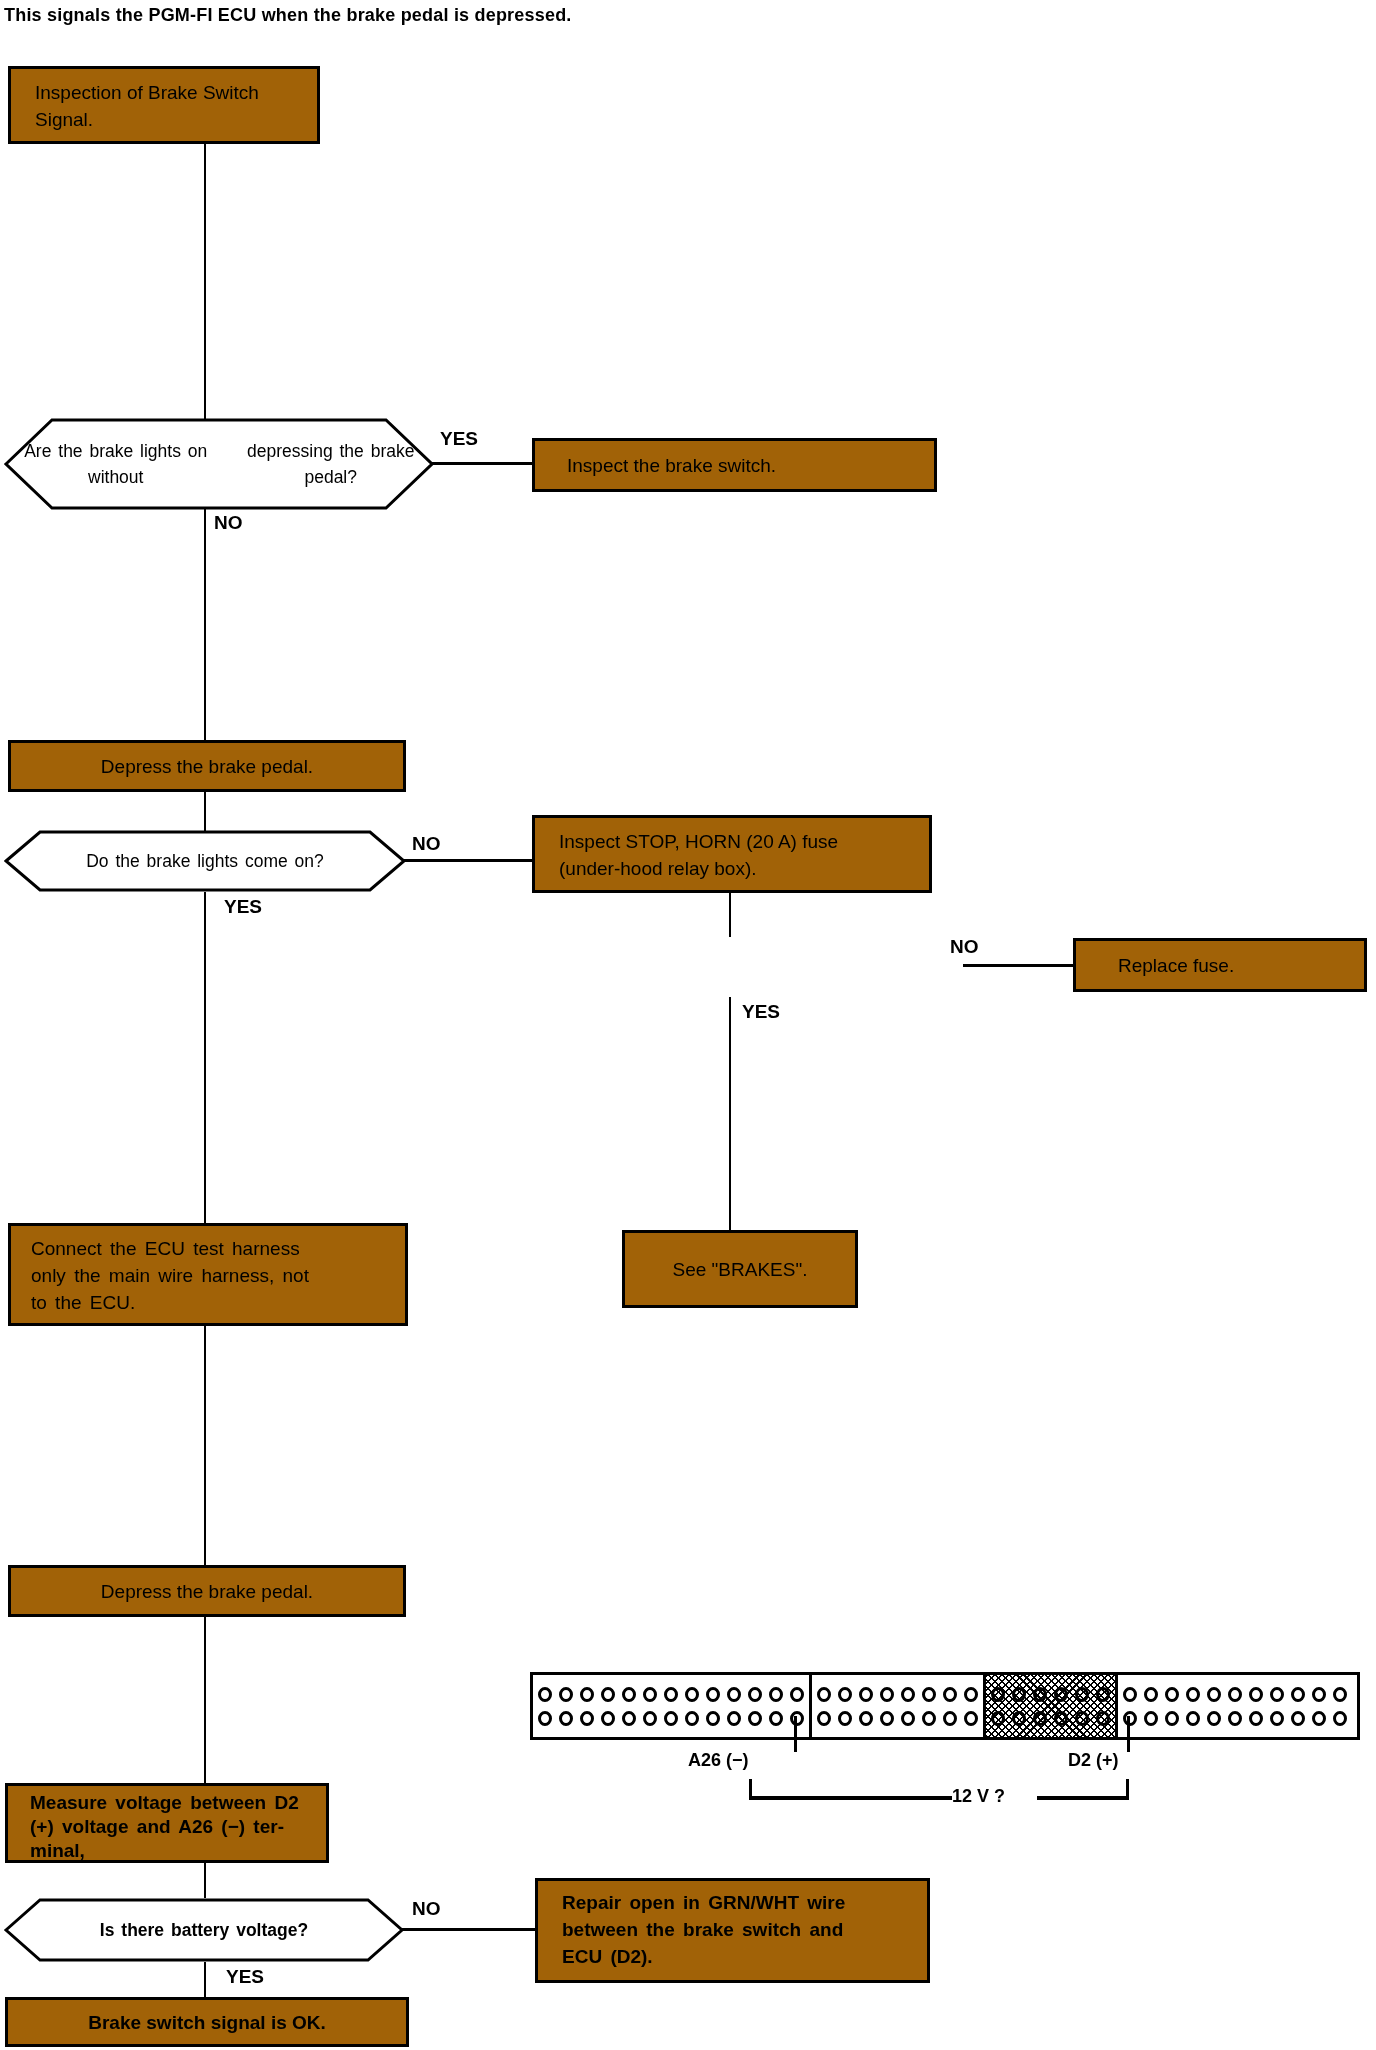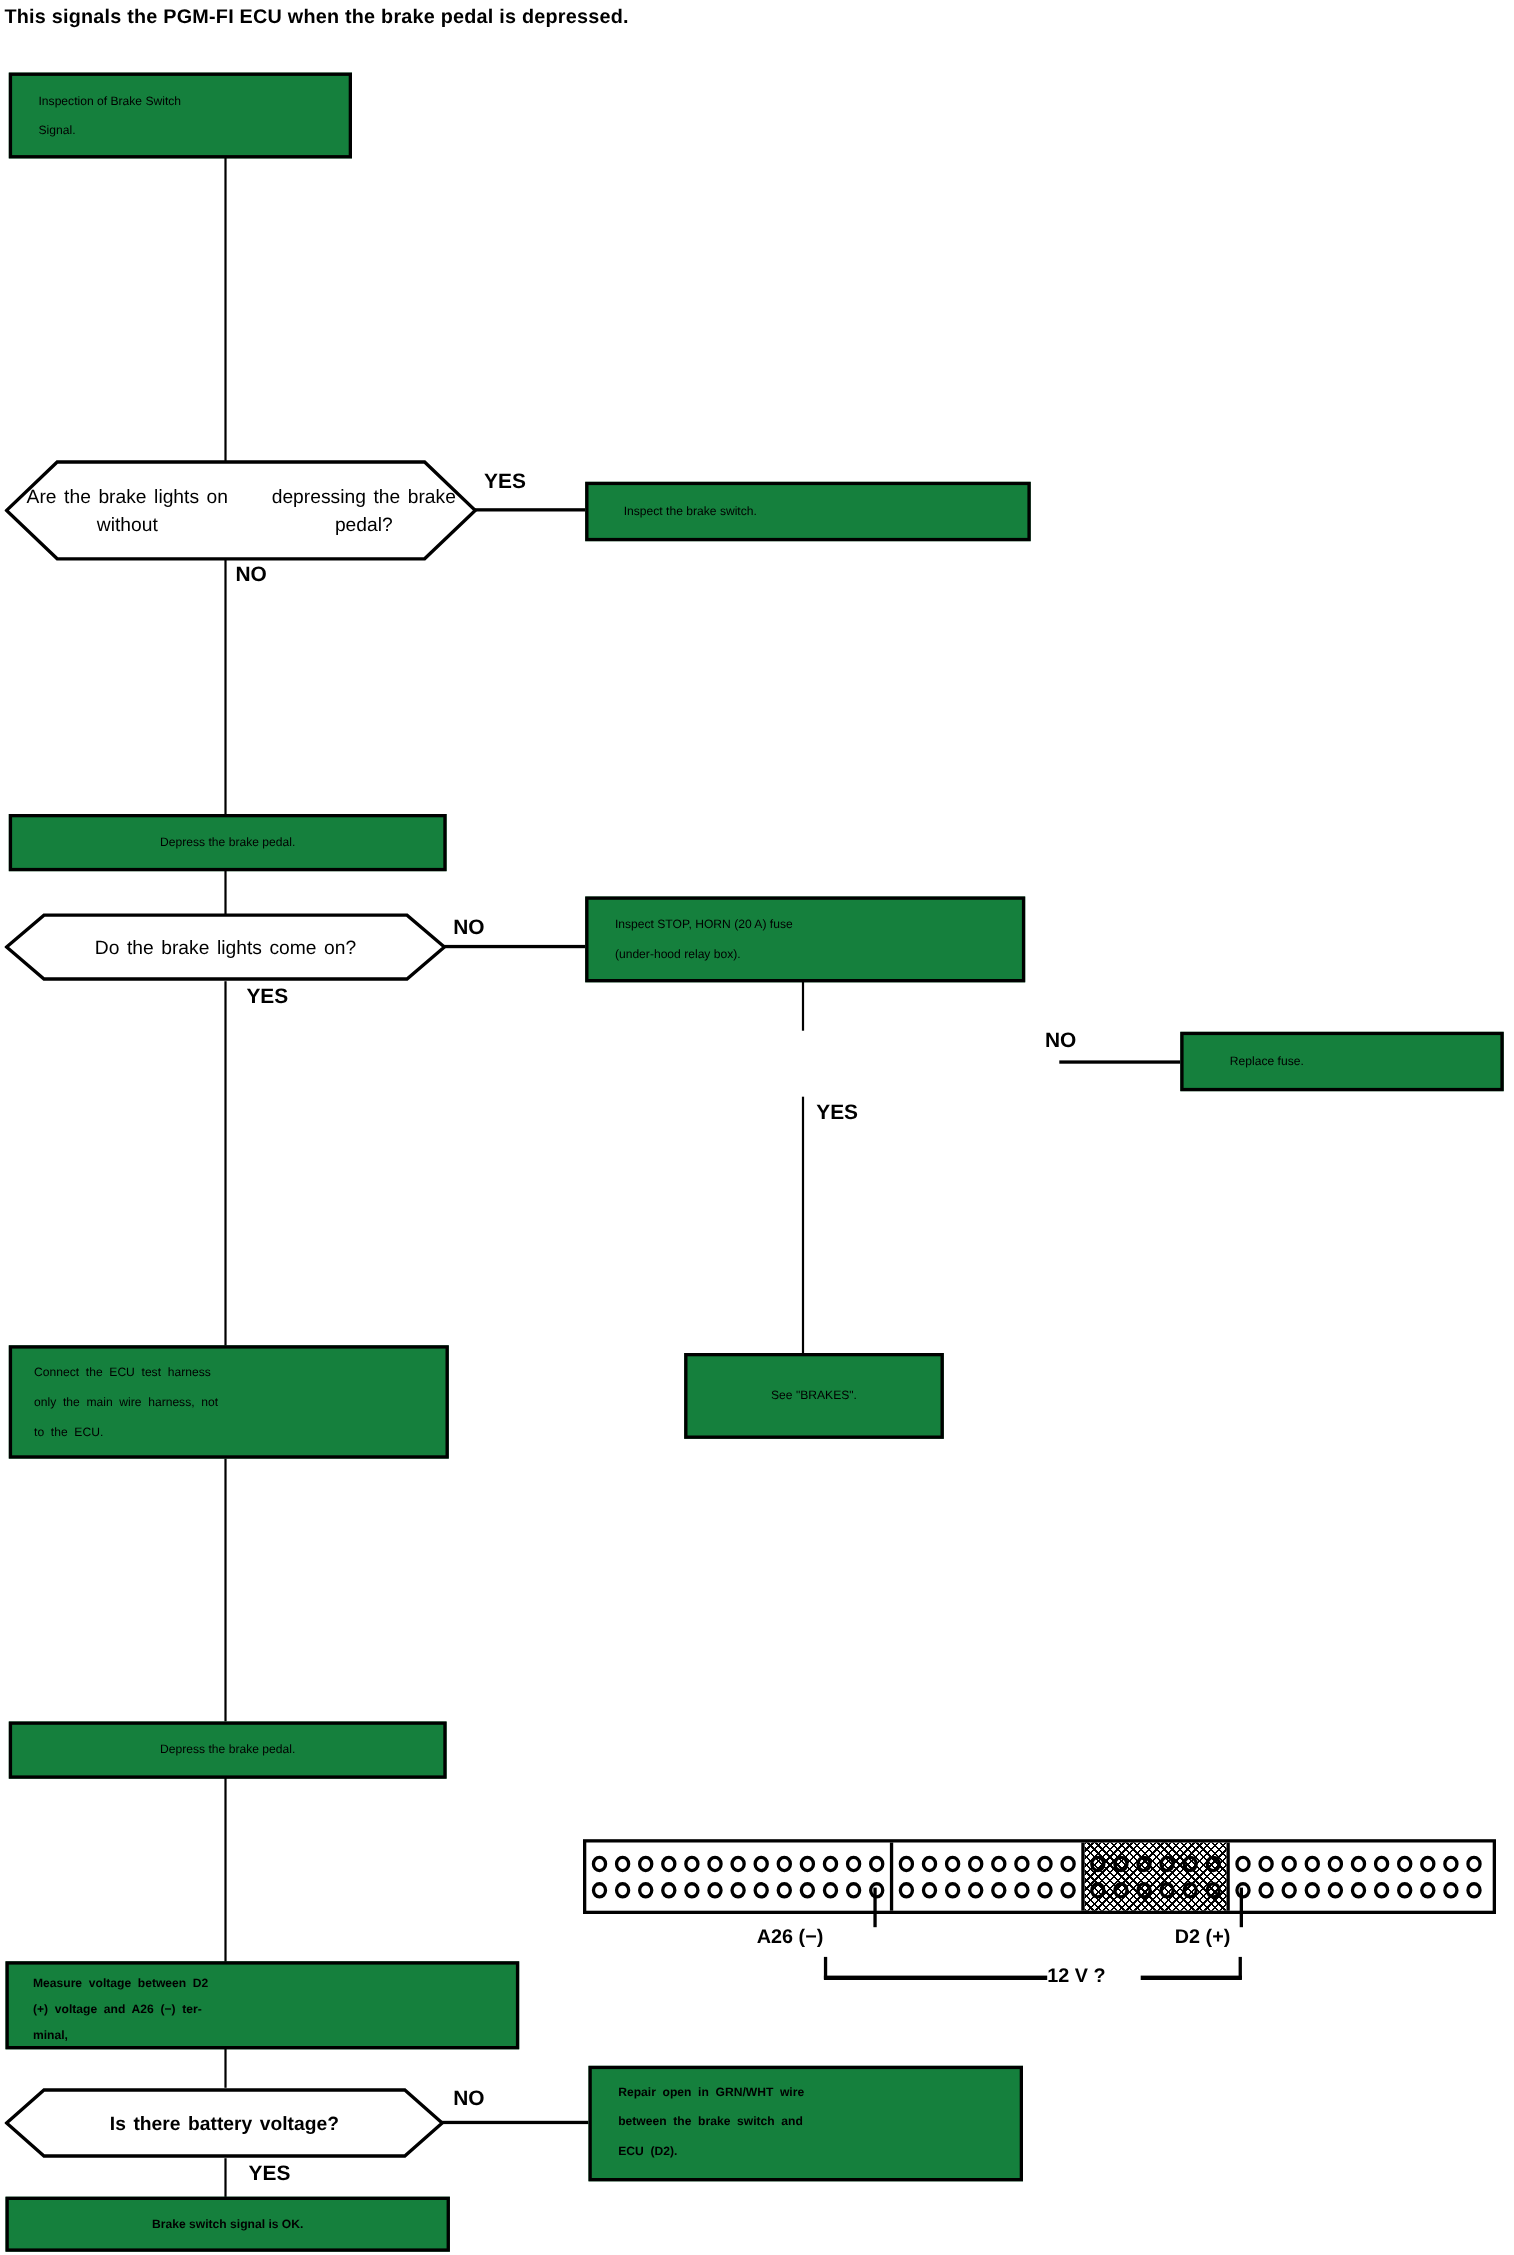--- a/index.html
+++ b/index.html
@@ -1,20 +1,20 @@
 <!DOCTYPE html>
 <html><head>
 <meta charset="utf-8">
 <style>
   html,body{margin:0;padding:0;background:#fff;}
   .page{position:relative;width:1376px;height:2050px;background:#fff;overflow:hidden;
         font-family:"Liberation Sans",sans-serif;color:#000;}
   .title{position:absolute;font-weight:bold;font-size:18px;letter-spacing:.2px;}
-  .pbox{position:absolute;border:3px solid #000;background:#15803d;box-sizing:border-box;
-        font-size:11px;line-height:27px;}
+  .pbox{position:absolute;border:3px solid #000;background:#a16207;box-sizing:border-box;
+        font-size:19px;line-height:27px;}
   .pbox.ctr{display:flex;align-items:center;justify-content:center;text-align:center;}
   .pbox .pad{padding:10px 10px 0 24px;}
   .bold{font-weight:bold;}
   .ws{word-spacing:3px;}
   .vline,.hline{position:absolute;background:#000;}
   .lbl{position:absolute;font-weight:bold;font-size:19px;white-space:nowrap;}
   .hexwrap{position:absolute;}
   .hexwrap svg{position:absolute;left:0;top:0;display:block;}
   .hextext{position:absolute;inset:0;display:flex;flex-direction:row;align-items:center;
            justify-content:center;text-align:center;font-size:17.5px;line-height:26px;word-spacing:2px;}
@@ -228,21 +228,21 @@
   <div class="vline" style="left:1127px;top:1716px;width:3px;height:36px;"></div>
   <div class="plabel" style="left:688px;top:1750px;width:124px;">A26 (−)</div>
   <div class="plabel" style="left:1068px;top:1750px;width:124px;">D2 (+)</div>
 
   <div class="vline" style="left:749px;top:1779px;width:3px;height:20px;"></div>
   <div class="vline" style="left:1126px;top:1779px;width:3px;height:20px;"></div>
   <div class="hline" style="left:749px;top:1796px;width:203px;height:4px;"></div>
   <div class="hline" style="left:1037px;top:1796px;width:92px;height:4px;"></div>
   <div class="plabel" style="left:952px;top:1786px;width:85px;">12 V ?</div>
 
-  <div class="pbox bold" style="left:5px;top:1783px;width:467px;height:80px;line-height:24px;">
+  <div class="pbox bold" style="left:5px;top:1783px;width:324px;height:80px;line-height:24px;">
     <div style="padding:5px 6px 0 22px;" class="ws">
       <div>Measure voltage between D2</div>
       <div>(+) voltage and A26 (−) ter-</div>
       <div>minal,</div>
     </div>
   </div>
 
   <div class="vline" style="left:204px;top:1861px;width:2px;height:37px;"></div>
 
   <div class="hexwrap" style="left:4px;top:1898px;width:400px;height:64px;">

